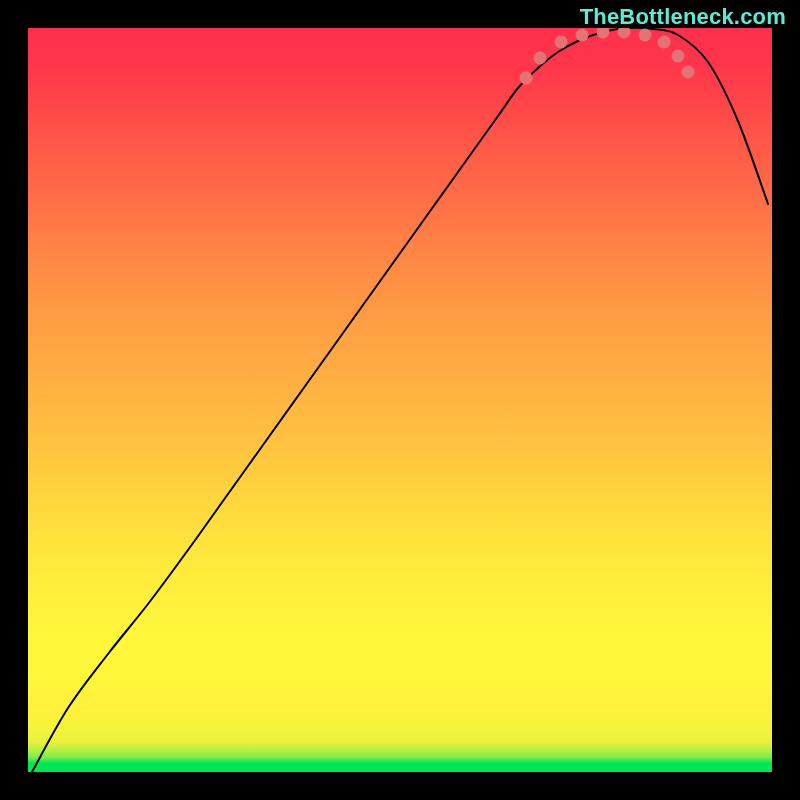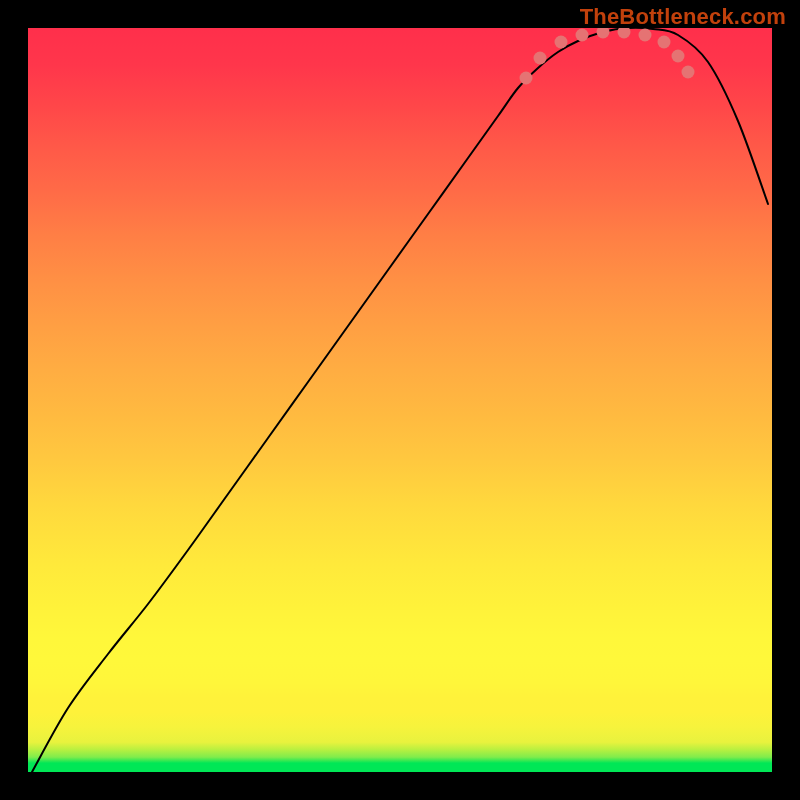--- a/index.html
+++ b/index.html
@@ -15,21 +15,21 @@
     position: relative;
     width: 800px;
     height: 800px;
   }
   .watermark {
     position: absolute;
     top: 4px;
     right: 14px;
     font-size: 22px;
     font-weight: bold;
-    color: #c2410c;
+    color: #5eead4;
     letter-spacing: 0.2px;
     z-index: 30;
   }
   .plot {
     position: absolute;
     left: 28px;
     top: 28px;
     width: 744px;
     height: 744px;
     background: linear-gradient(

